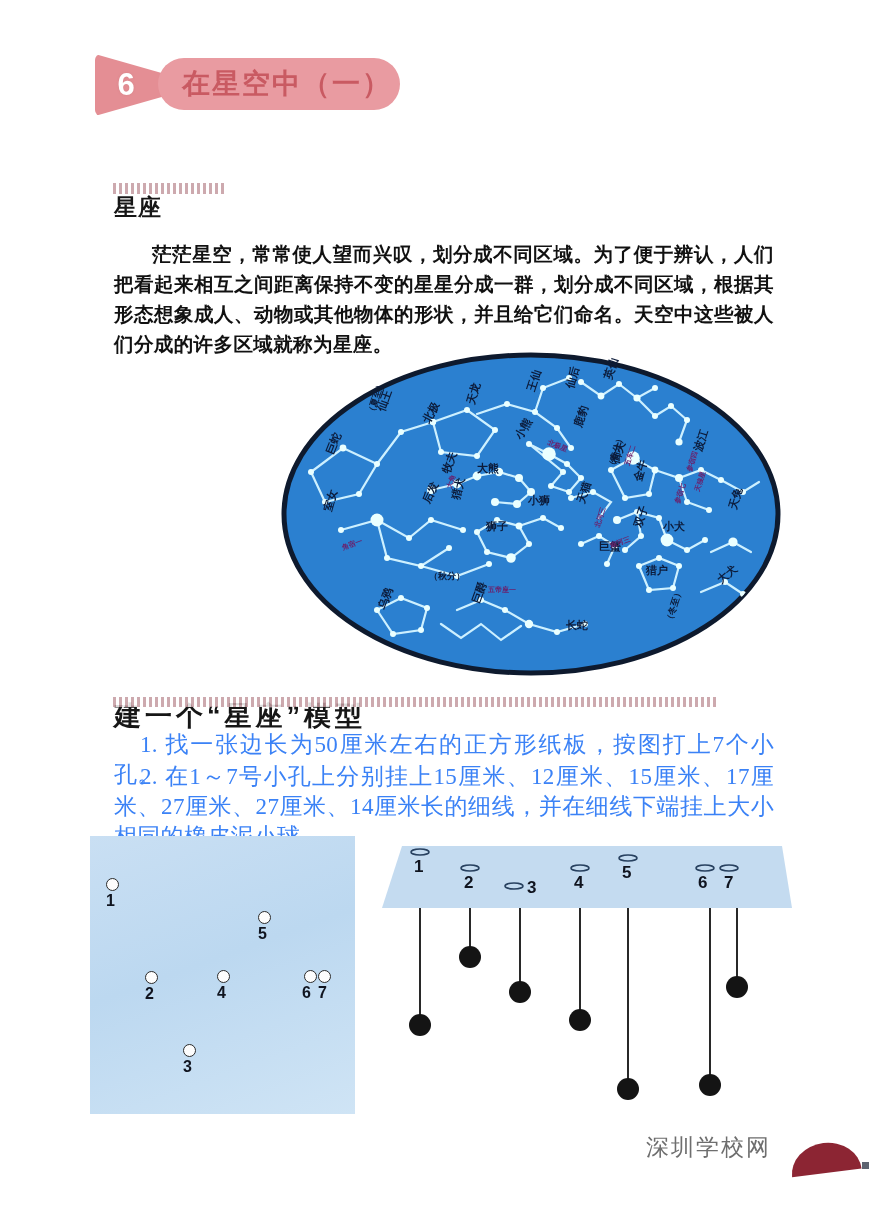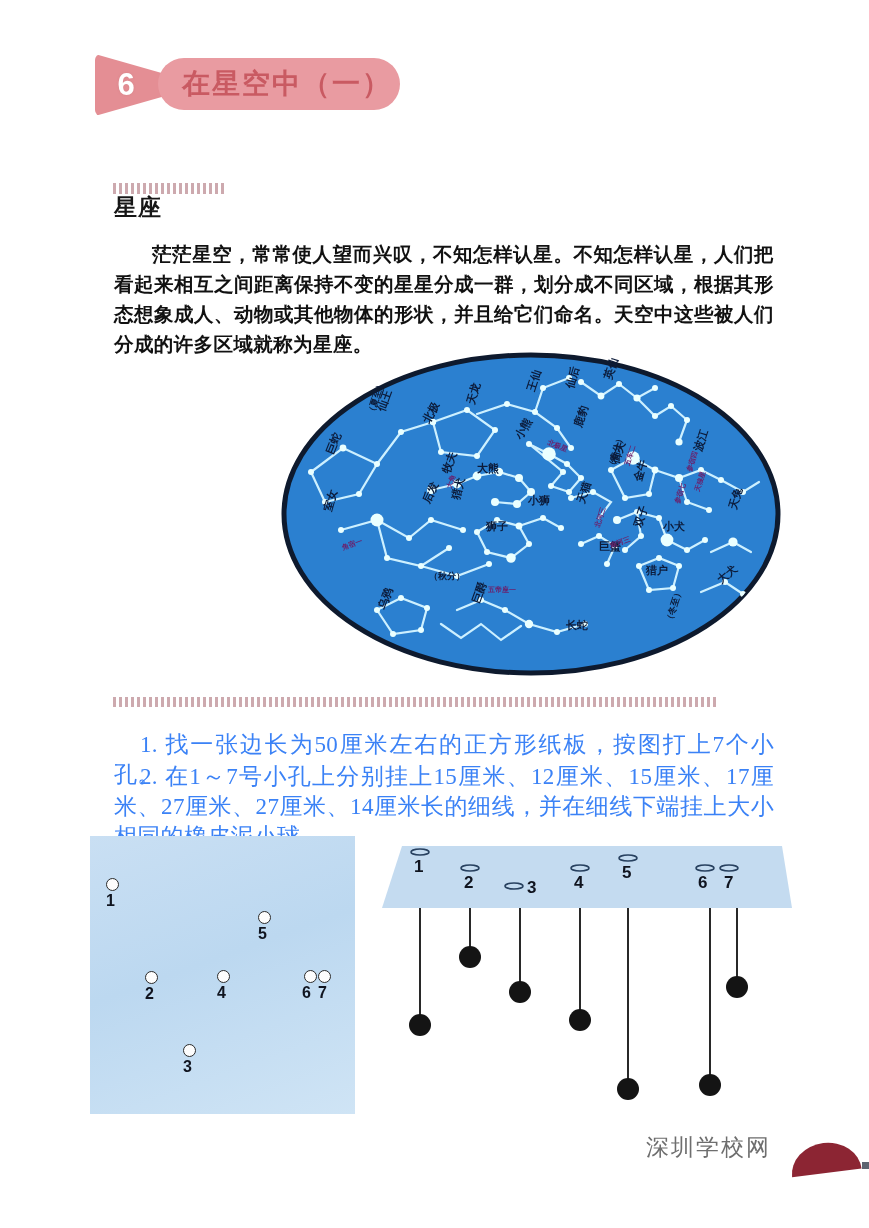--- a/index.html
+++ b/index.html
@@ -152,21 +152,21 @@
   <div class="banner">
     <div class="ribbon-left"></div>
     <div class="ribbon-right"></div>
     <div class="ribbon-num">6</div>
     <div class="ribbon-title">在星空中（一）</div>
   </div>
 
   <div class="sec-heading" id="sec-xingzuo">星座</div>
   <div class="rule" id="rule-xingzuo"></div>
 
-  <div class="para" id="para2">茫茫星空，常常使人望而兴叹，不知怎样认星。不知怎样认星，人们把看起来相互之间距离保持不变的星星分成一群，划分成不同区域，根据其形态想象成人、动物或其他物体的形状，并且给它们命名。天空中这些被人们分成的许多区域就称为星座。</div>
+  <div class="para" id="para2">茫茫星空，常常使人望而兴叹，划分成不同区域。为了便于辨认，人们把看起来相互之间距离保持不变的星星分成一群，划分成不同区域，根据其形态想象成人、动物或其他物体的形状，并且给它们命名。天空中这些被人们分成的许多区域就称为星座。</div>
 
   <div class="starmap">
     <svg viewBox="0 0 500 325" xmlns="http://www.w3.org/2000/svg">
       <defs>
         <clipPath id="skyclip">
             <ellipse cx="250" cy="162" rx="247" ry="159"></ellipse>
           </clipPath>
       </defs>
       <ellipse cx="250" cy="162" rx="247" ry="159" fill="#2b80d0" stroke="#0e1a2e" stroke-width="5"></ellipse>
       <g clip-path="url(#skyclip)">
@@ -370,20 +370,21 @@
         <text class="star-name" x="330" y="196" transform="rotate(-20 330 196)">南河三</text>
         <text class="star-name" x="318" y="176" transform="rotate(-72 318 176)">北河三</text>
         <text class="star-name" x="418" y="140" transform="rotate(-72 418 140)">天狼星</text>
         <text class="star-name" x="170" y="137" transform="rotate(-72 170 137)">大角</text>
         <text class="star-name" x="398" y="152" transform="rotate(-72 398 152)">参宿七</text>
         <text class="star-name" x="410" y="120" transform="rotate(-72 410 120)">参宿四</text>
       </g>
     </svg>
   </div>
 
+  <div class="sec-heading" id="sec-model">建一个“星座”模型</div>
   <div class="rule" id="rule-model"></div>
 
   <div class="step" id="step1">1. 找一张边长为50厘米左右的正方形纸板，按图打上7个小孔。</div>
   <div class="step" id="step2">2. 在1～7号小孔上分别挂上15厘米、12厘米、15厘米、17厘米、27厘米、27厘米、14厘米长的细线，并在细线下端挂上大小相同的橡皮泥小球。</div>
 
   <div class="board-flat">
     <span class="hole" style="left:16px;top:42px"></span>
     <span class="hole-num" style="left:16px;top:56px">1</span>
 
     <span class="hole" style="left:55px;top:135px"></span>

